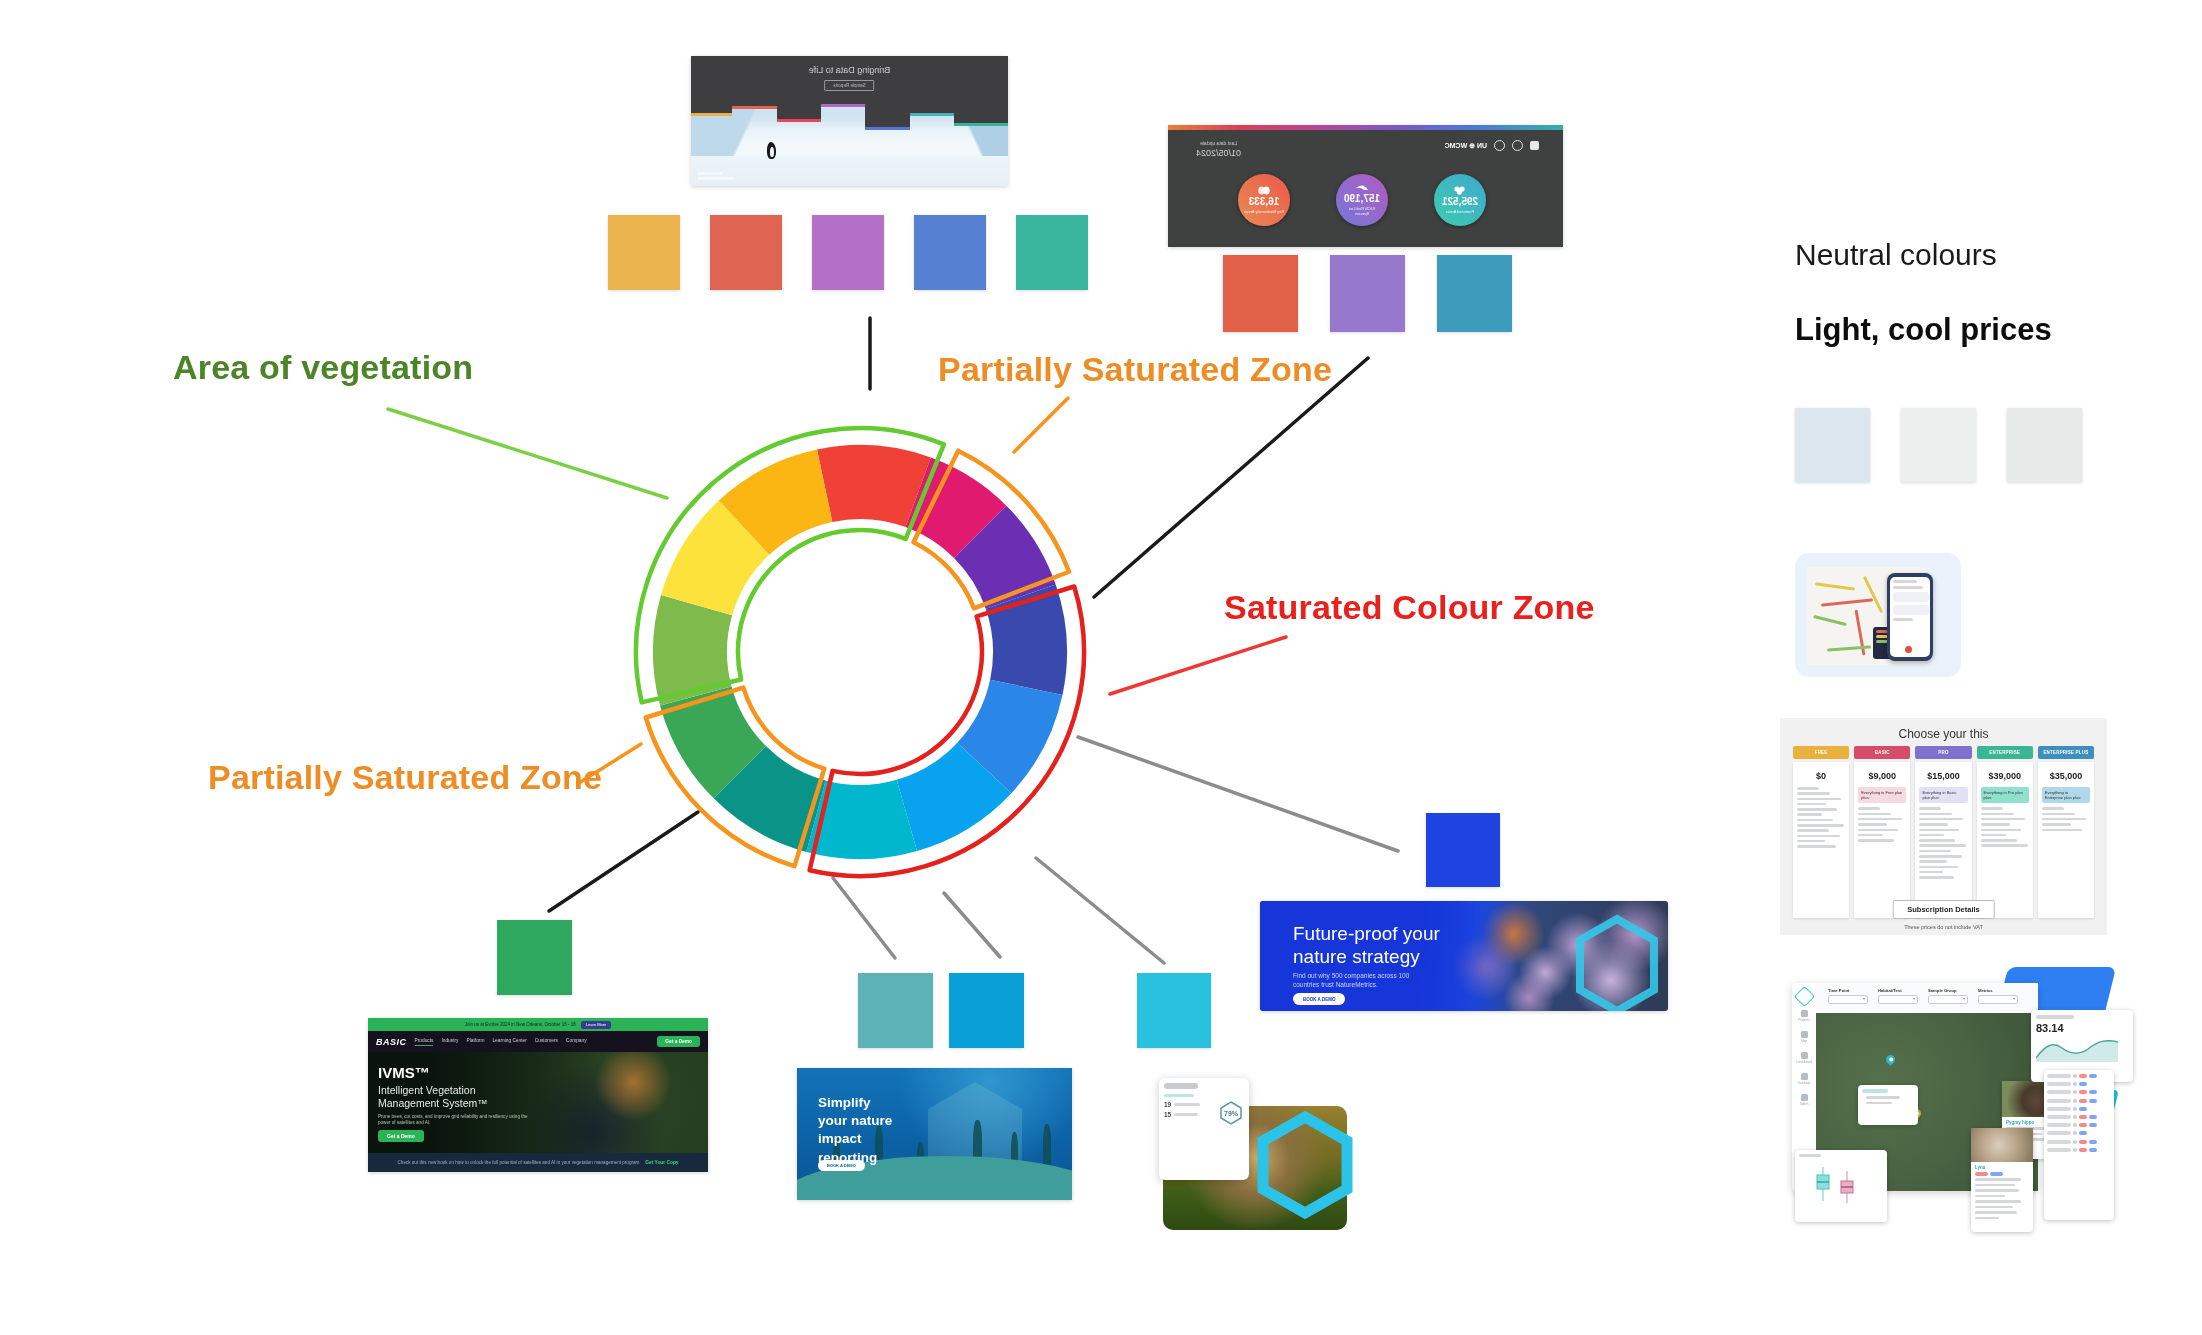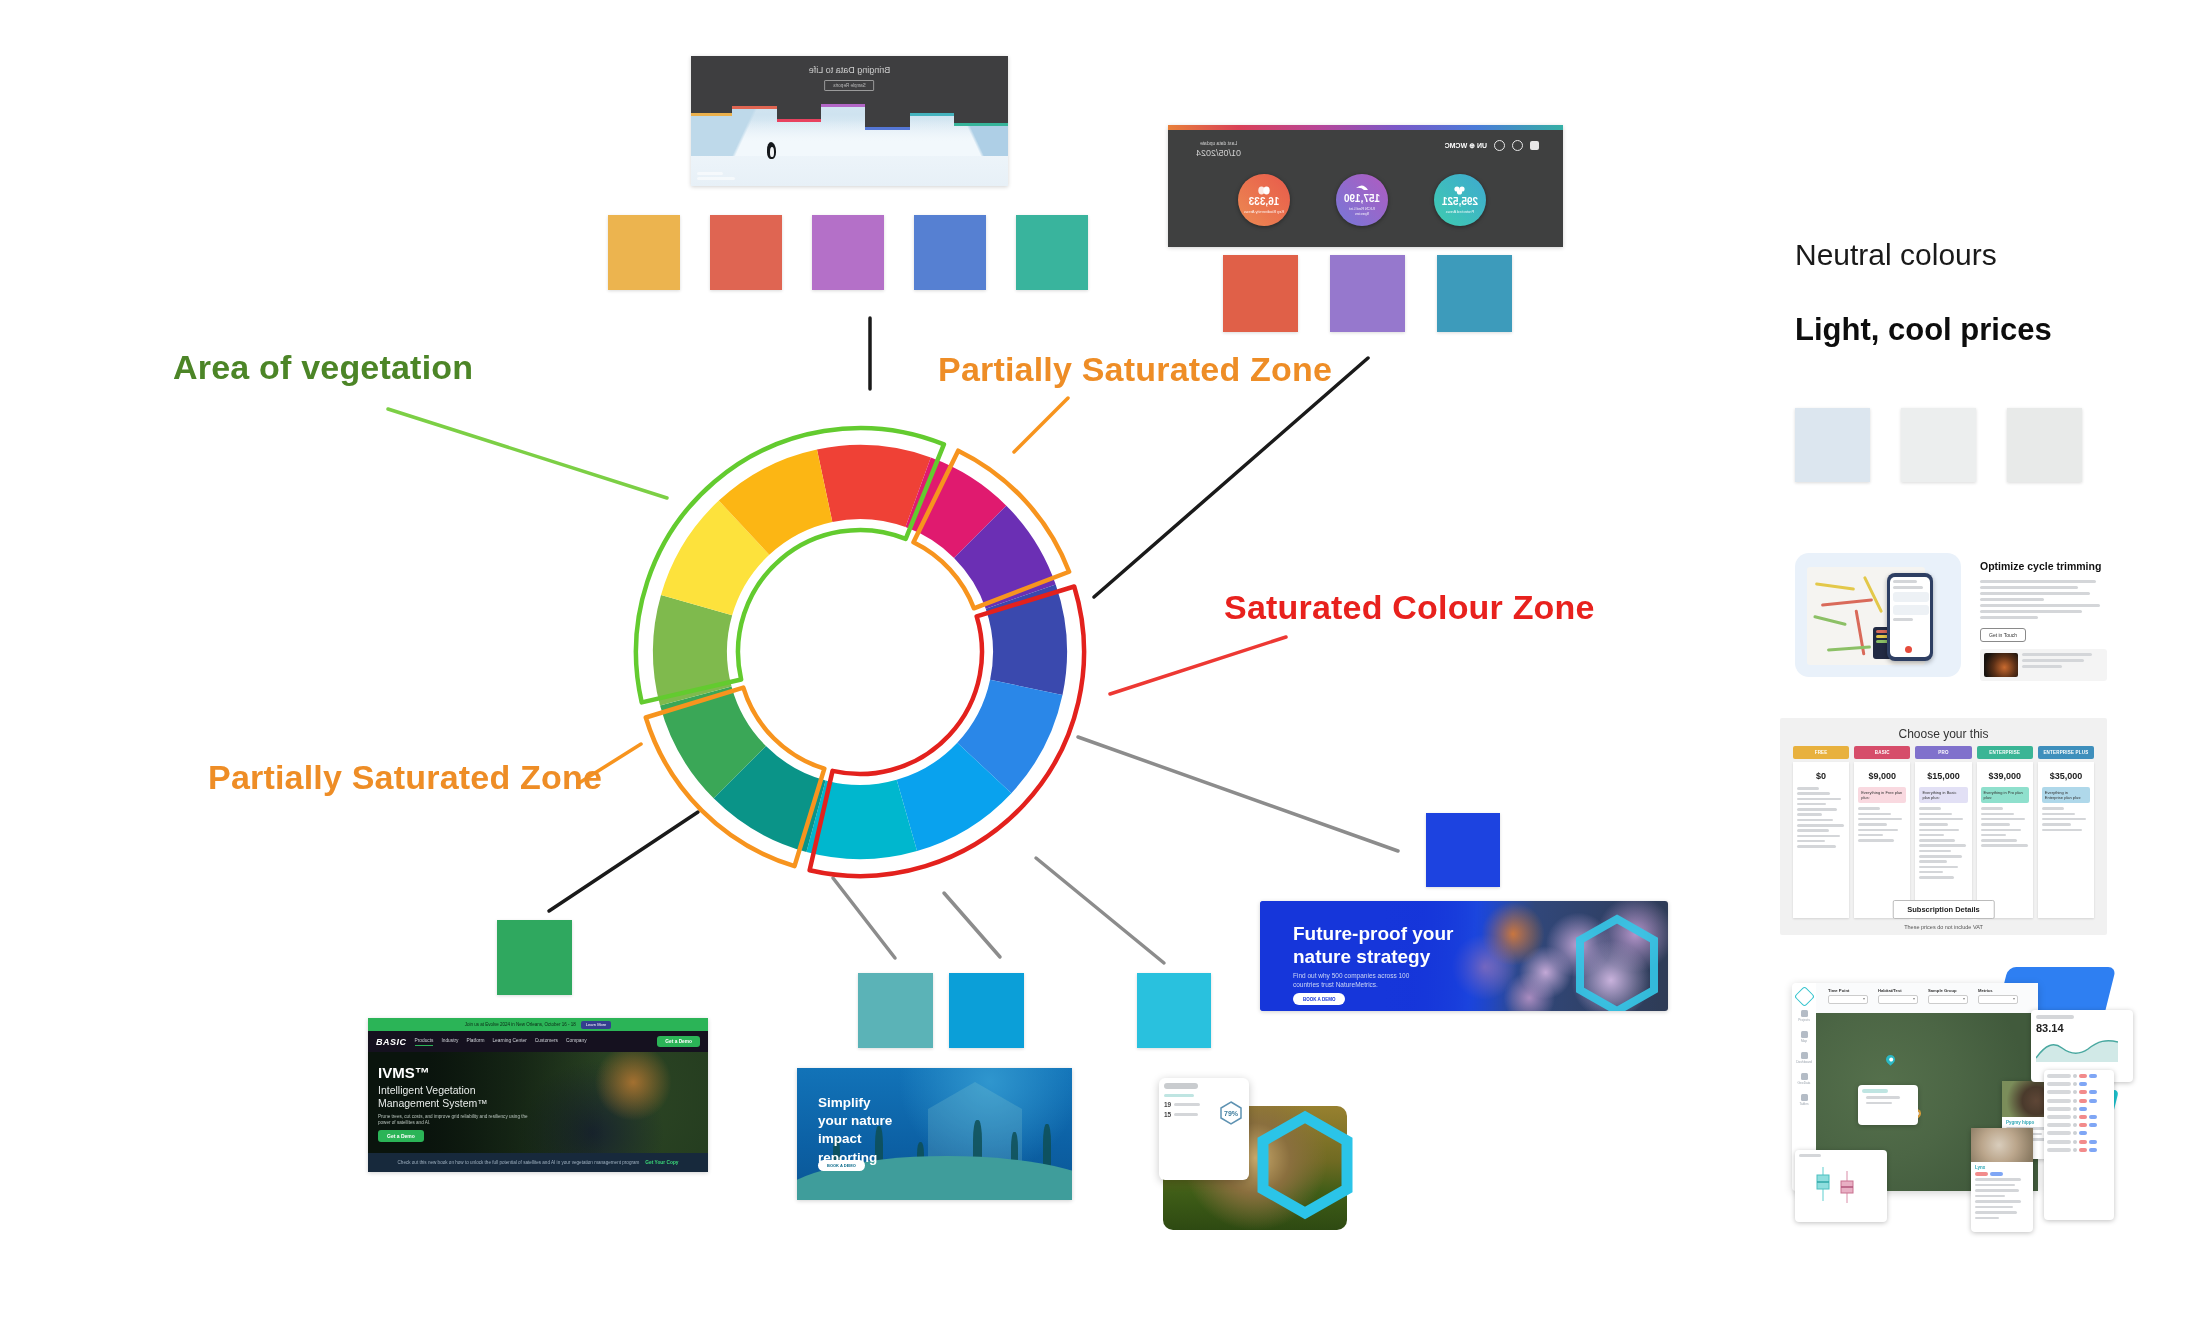--- a/index.html
+++ b/index.html
@@ -171,21 +171,21 @@
   #nature{left:1260px;top:901px;width:408px;height:110px;border-radius:3px;background:
      radial-gradient(circle at 62% 30%,#C9763F 0%,transparent 12%),
      radial-gradient(circle at 70% 65%,#C3A8D6 0%,transparent 9%),
      radial-gradient(circle at 78% 40%,#BBA0D0 0%,transparent 10%),
      radial-gradient(circle at 86% 72%,#C9B2DC 0%,transparent 11%),
      radial-gradient(circle at 92% 30%,#B394C8 0%,transparent 10%),
      radial-gradient(circle at 66% 88%,#A98CC0 0%,transparent 9%),
      radial-gradient(circle at 55% 60%,#9A7BB5 0%,transparent 14%),
      linear-gradient(95deg,#1433D8 38%,#1E4FE0 52%,#31477A 66%,#2E3B55 100%);}
   #nature-shade{position:absolute;inset:0;background:linear-gradient(90deg,#1636DA 30%,rgba(22,54,218,.6) 48%,transparent 62%);border-radius:3px;}
-  #nature-title{position:absolute;left:33px;top:22px;color:#fff;font-weight:bold;font-size:19px;line-height:1.2;white-space:pre-line;}
+  #nature-title{position:absolute;left:33px;top:22px;color:#fff;font-weight:normal;font-size:19px;line-height:1.2;white-space:pre-line;}
   #nature-body{position:absolute;left:33px;top:70px;color:#cdd7f5;font-size:6.5px;width:120px;line-height:1.45;}
   #nature-btn{position:absolute;left:33px;top:92px;background:#fff;border-radius:8px;color:#1433d8;font-size:4.5px;font-weight:bold;padding:3.5px 10px;}
   #nature-hex{position:absolute;right:8px;top:12px;opacity:.9;}
 </style>
 </head>
 <body>
 
 <svg id="connector-svg" class="abs" style="left:0;top:0" width="2202" height="1335">
     <line x1="870" y1="318" x2="870" y2="389" stroke="#1A1A1A" stroke-width="3.5" stroke-linecap="round"></line>
     <line x1="1368" y1="358" x2="1094" y2="597" stroke="#1A1A1A" stroke-width="3.5" stroke-linecap="round"></line>
@@ -327,41 +327,20 @@
     </div>
     <div id="opt-phone">
       <div class="scr">
         <div class="ph" style="height:3px;width:24px;margin-bottom:3px"></div>
         <div class="ph" style="height:3px;width:30px;margin-bottom:3px"></div>
         <div class="ph" style="height:10px;width:36px;margin-bottom:3px;background:#EDF1F5"></div>
         <div class="ph" style="height:10px;width:36px;margin-bottom:3px;background:#EDF1F5"></div>
         <div class="ph" style="height:3px;width:20px"></div>
       </div>
       <div class="dot"></div>
-    </div>
-  </div>
-  <div id="opt-text">
-    <div id="opt-title">Optimize cycle trimming</div>
-    <div id="opt-bullets" class="ph-row">
-        <div class="ph" style="width: 116px; height: 3px; margin-bottom: 3px;"></div>
-        <div class="ph" style="width: 98px; height: 3px; margin-bottom: 3px;"></div>
-        <div class="ph" style="width: 110px; height: 3px; margin-bottom: 3px;"></div>
-        <div class="ph" style="width: 64px; height: 3px; margin-bottom: 3px;"></div>
-        <div class="ph" style="width: 120px; height: 3px; margin-bottom: 3px;"></div>
-        <div class="ph" style="width: 102px; height: 3px; margin-bottom: 3px;"></div>
-        <div class="ph" style="width: 58px; height: 3px; margin-bottom: 3px;"></div>
-      </div>
-    <div class="opt-btn">Get in Touch</div>
-    <div id="opt-video">
-      <div class="thumb"></div>
-      <div style="flex:1" class="ph-row">
-          <div class="ph" style="width: 70px; height: 3px; margin-bottom: 3px;"></div>
-          <div class="ph" style="width: 62px; height: 3px; margin-bottom: 3px;"></div>
-          <div class="ph" style="width: 40px; height: 3px; margin-bottom: 3px;"></div>
-        </div>
     </div>
   </div>
 </div>
 
 <div class="abs" id="pricing">
   <div id="pricing-title">Choose your this</div>
   <div id="plans">
       <div class="plan">
         <div class="plan-head" style="background:#E8B13E">FREE</div>
         <div class="plan-body">

